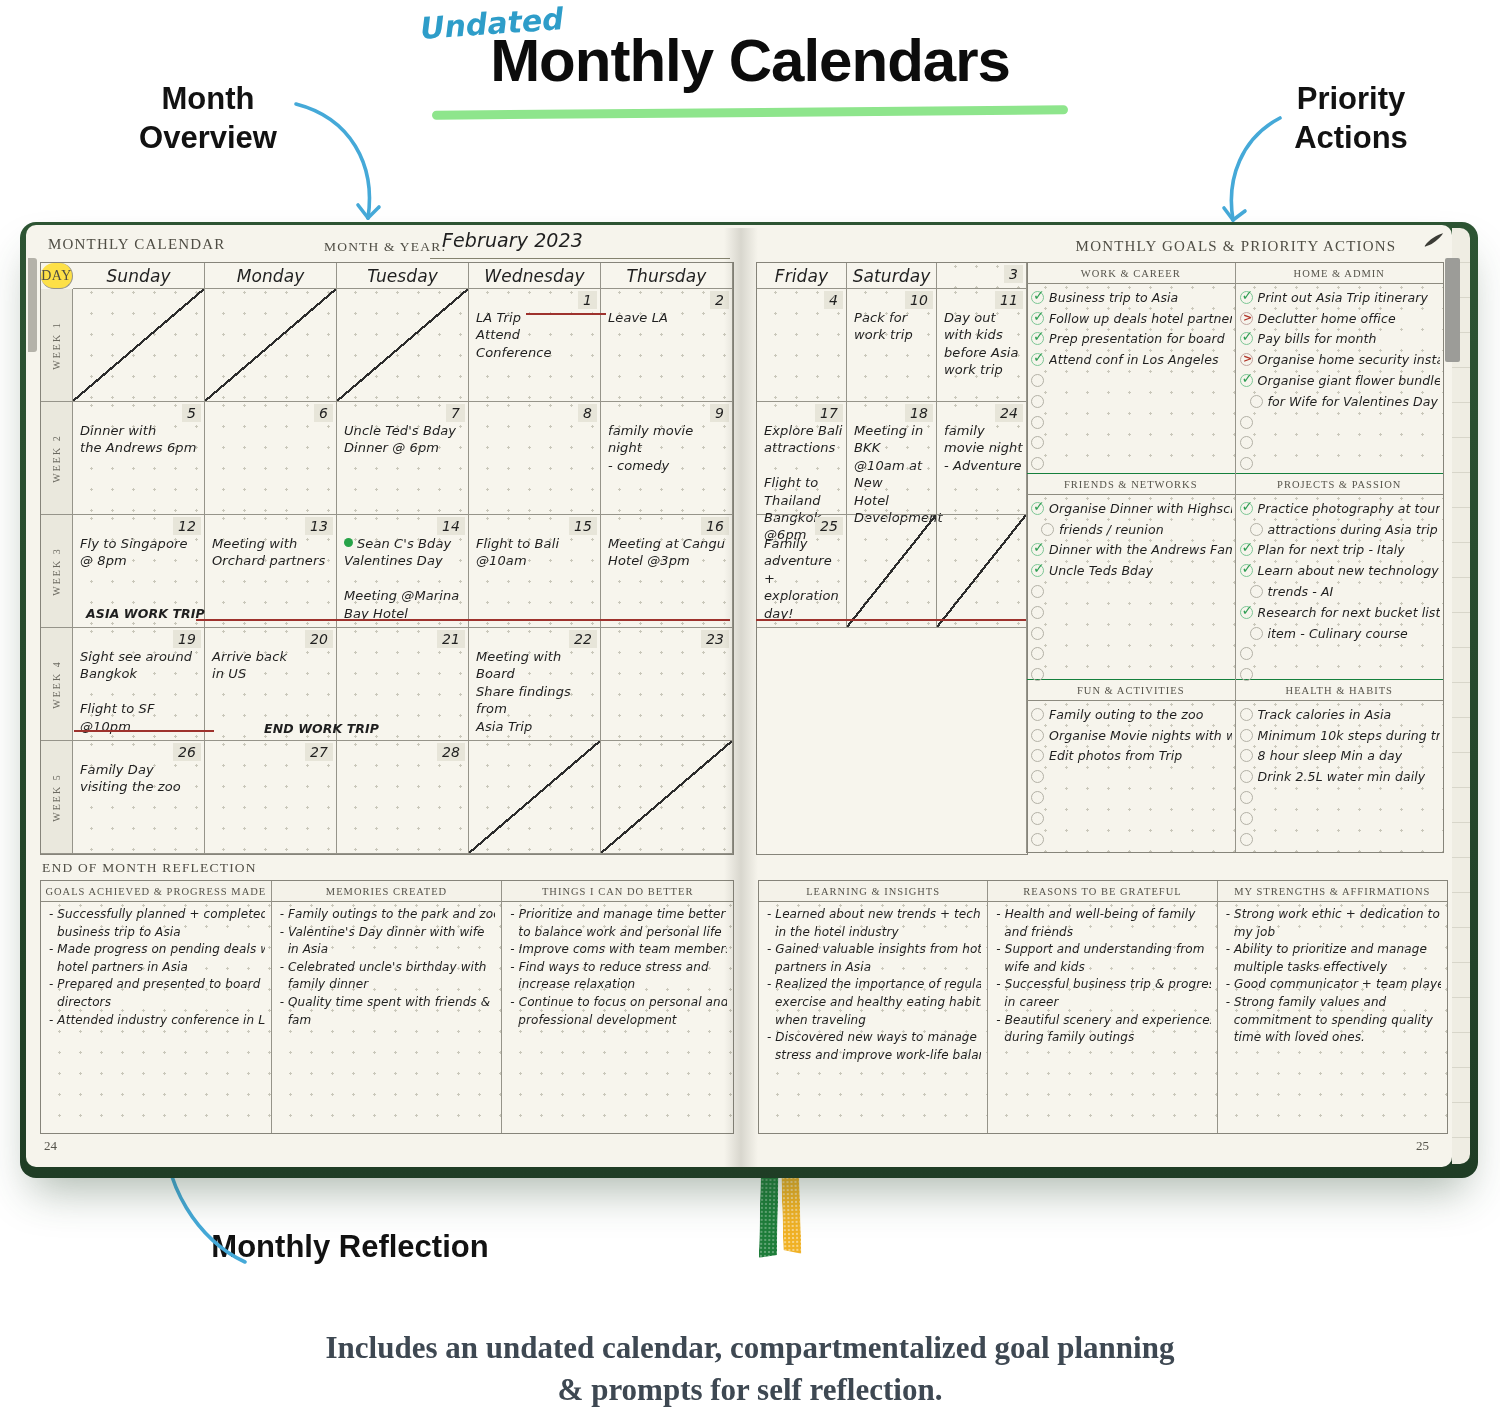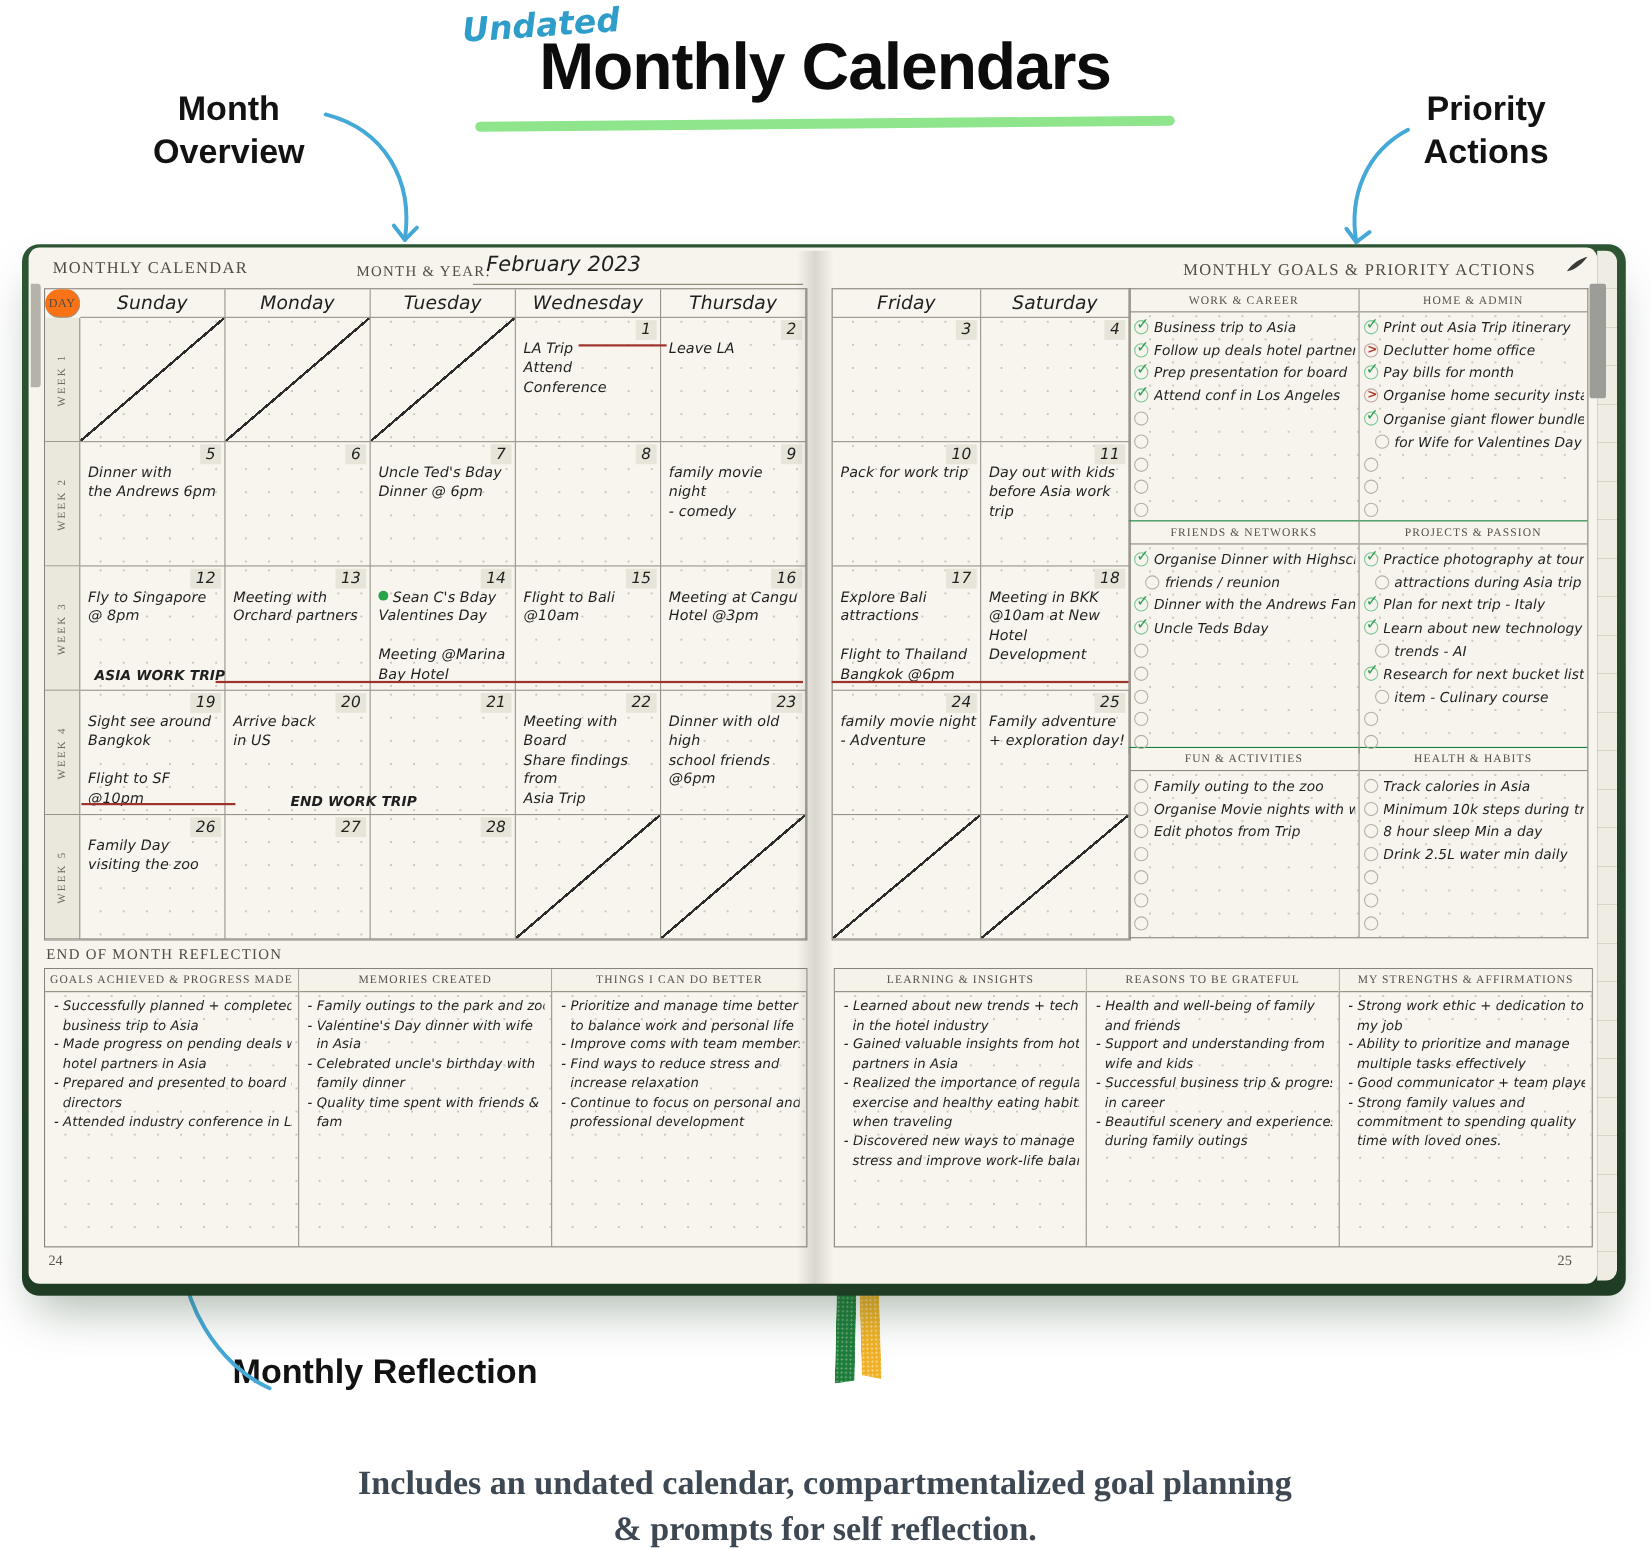--- a/index.html
+++ b/index.html
@@ -38,24 +38,24 @@
   .dots{background-image:radial-gradient(circle,#c9c7ba 1px,rgba(0,0,0,0) 1.1px);
         background-size:21px 21px;background-position:8px 14px;}
   .page-head-label{position:absolute;left:20px;top:10px;font-size:15px;}
   .my-label{position:absolute;left:296px;top:13px;font-size:13.5px;}
   .my-value{position:absolute;left:414px;top:3px;font-size:19px;}
   .my-line{position:absolute;left:402px;top:32px;width:300px;height:1px;background:#84826f;}
   
   .grid{position:absolute;display:grid;border:1.3px solid #86847a;background:#f7f5ed;}
   #left-grid{left:12px;top:36px;width:692px;grid-template-columns:32px repeat(5,1fr);
              grid-template-rows:26px repeat(5,113px);}
-  #right-grid{left:8px;top:36px;width:270px;grid-template-columns:repeat(2,1fr);
+  #right-grid{left:8px;top:36px;width:270px;grid-template-columns:repeat(3,1fr);
              grid-template-rows:26px repeat(5,113px);}
   .gcell{border-right:1px solid #96948a;border-bottom:1px solid #96948a;position:relative;min-width:0;}
-  .corner{background:#f97316;font-size:11px;letter-spacing:0.5px;display:flex;align-items:center;justify-content:center;border-radius:13px;}
+  .corner{background:#fde047;font-size:14px;letter-spacing:0.5px;display:flex;align-items:center;justify-content:center;border-radius:13px;}
   .dayhead{display:flex;align-items:center;justify-content:center;font-size:17px;font-weight:500;}
   .weeklab{background:#eae8dd;display:flex;align-items:center;justify-content:center;}
   .rot{transform:rotate(-90deg);font-size:10px;letter-spacing:2px;color:#6b6960;white-space:nowrap;}
   .cell .date{position:absolute;top:2px;right:3px;font-size:14px;background:#e7e5d9;padding:0 5px;line-height:18px;}
   .cell .txt{position:absolute;left:7px;right:2px;top:20px;font-size:13px;line-height:1.34;}
   .cell.crossed::after{content:"";position:absolute;inset:0;
      background:linear-gradient(to bottom right,rgba(0,0,0,0) calc(50% - 1.1px),#2c2c2c calc(50% - 1.1px) calc(50% + 1.1px),rgba(0,0,0,0) calc(50% + 1.1px));}
   .gdot{display:inline-block;width:9px;height:9px;border-radius:50%;background:#27a348;margin-right:4px;vertical-align:1px;}
   
   .redline{position:absolute;height:2.4px;background:#9e322d;z-index:5;}
@@ -278,24 +278,20 @@
         <div class="gcell cell dots">
           <span class="date hand">22</span>
           <div class="txt hand">
             <div class="ln"><span>Meeting with Board</span></div>
             <div class="ln"><span>Share findings from</span></div>
             <div class="ln"><span>Asia Trip</span></div>
           </div>
         </div>
         <div class="gcell cell dots">
           <span class="date hand">23</span>
-          <div class="txt hand">
-            <div class="ln"><span>Dinner with old high</span></div>
-            <div class="ln"><span>school friends @6pm</span></div>
-          </div>
         </div>
         <div class="gcell weeklab">
           <span class="rot lab">WEEK 5</span>
         </div>
         <div class="gcell cell dots">
           <span class="date hand">26</span>
           <div class="txt hand">
             <div class="ln"><span>Family Day</span></div>
             <div class="ln"><span>visiting the zoo</span></div>
           </div>

